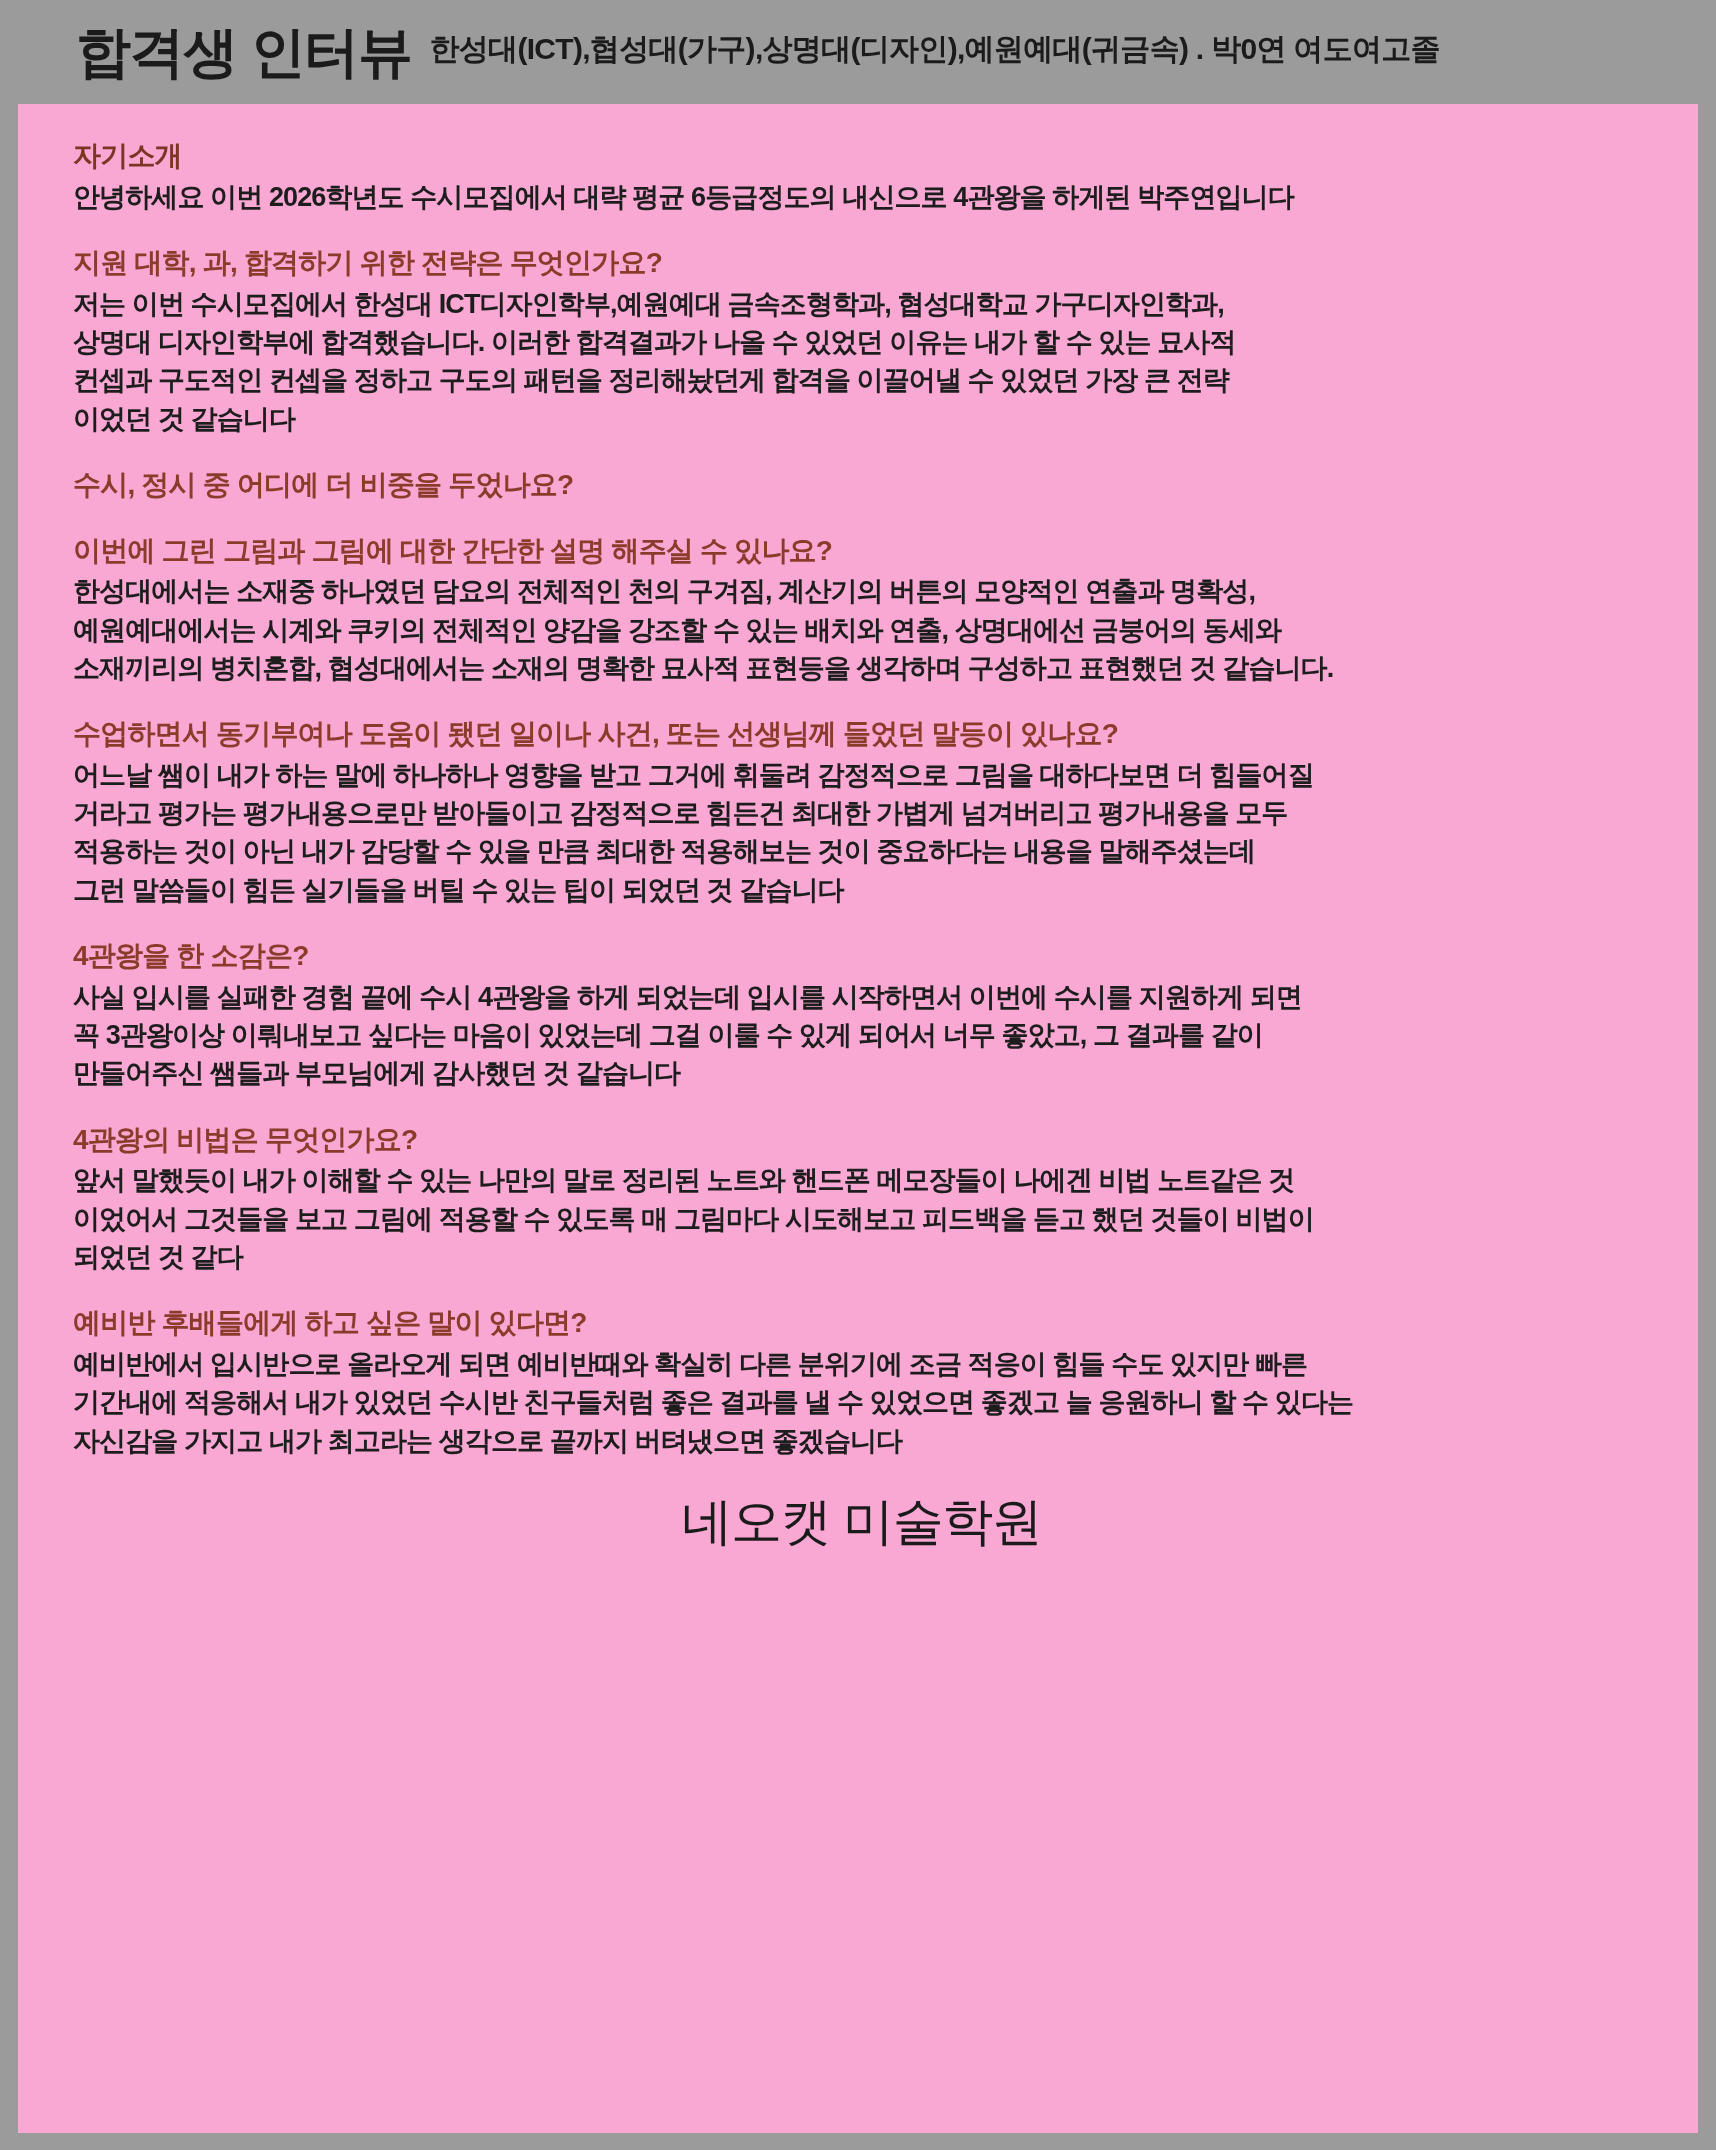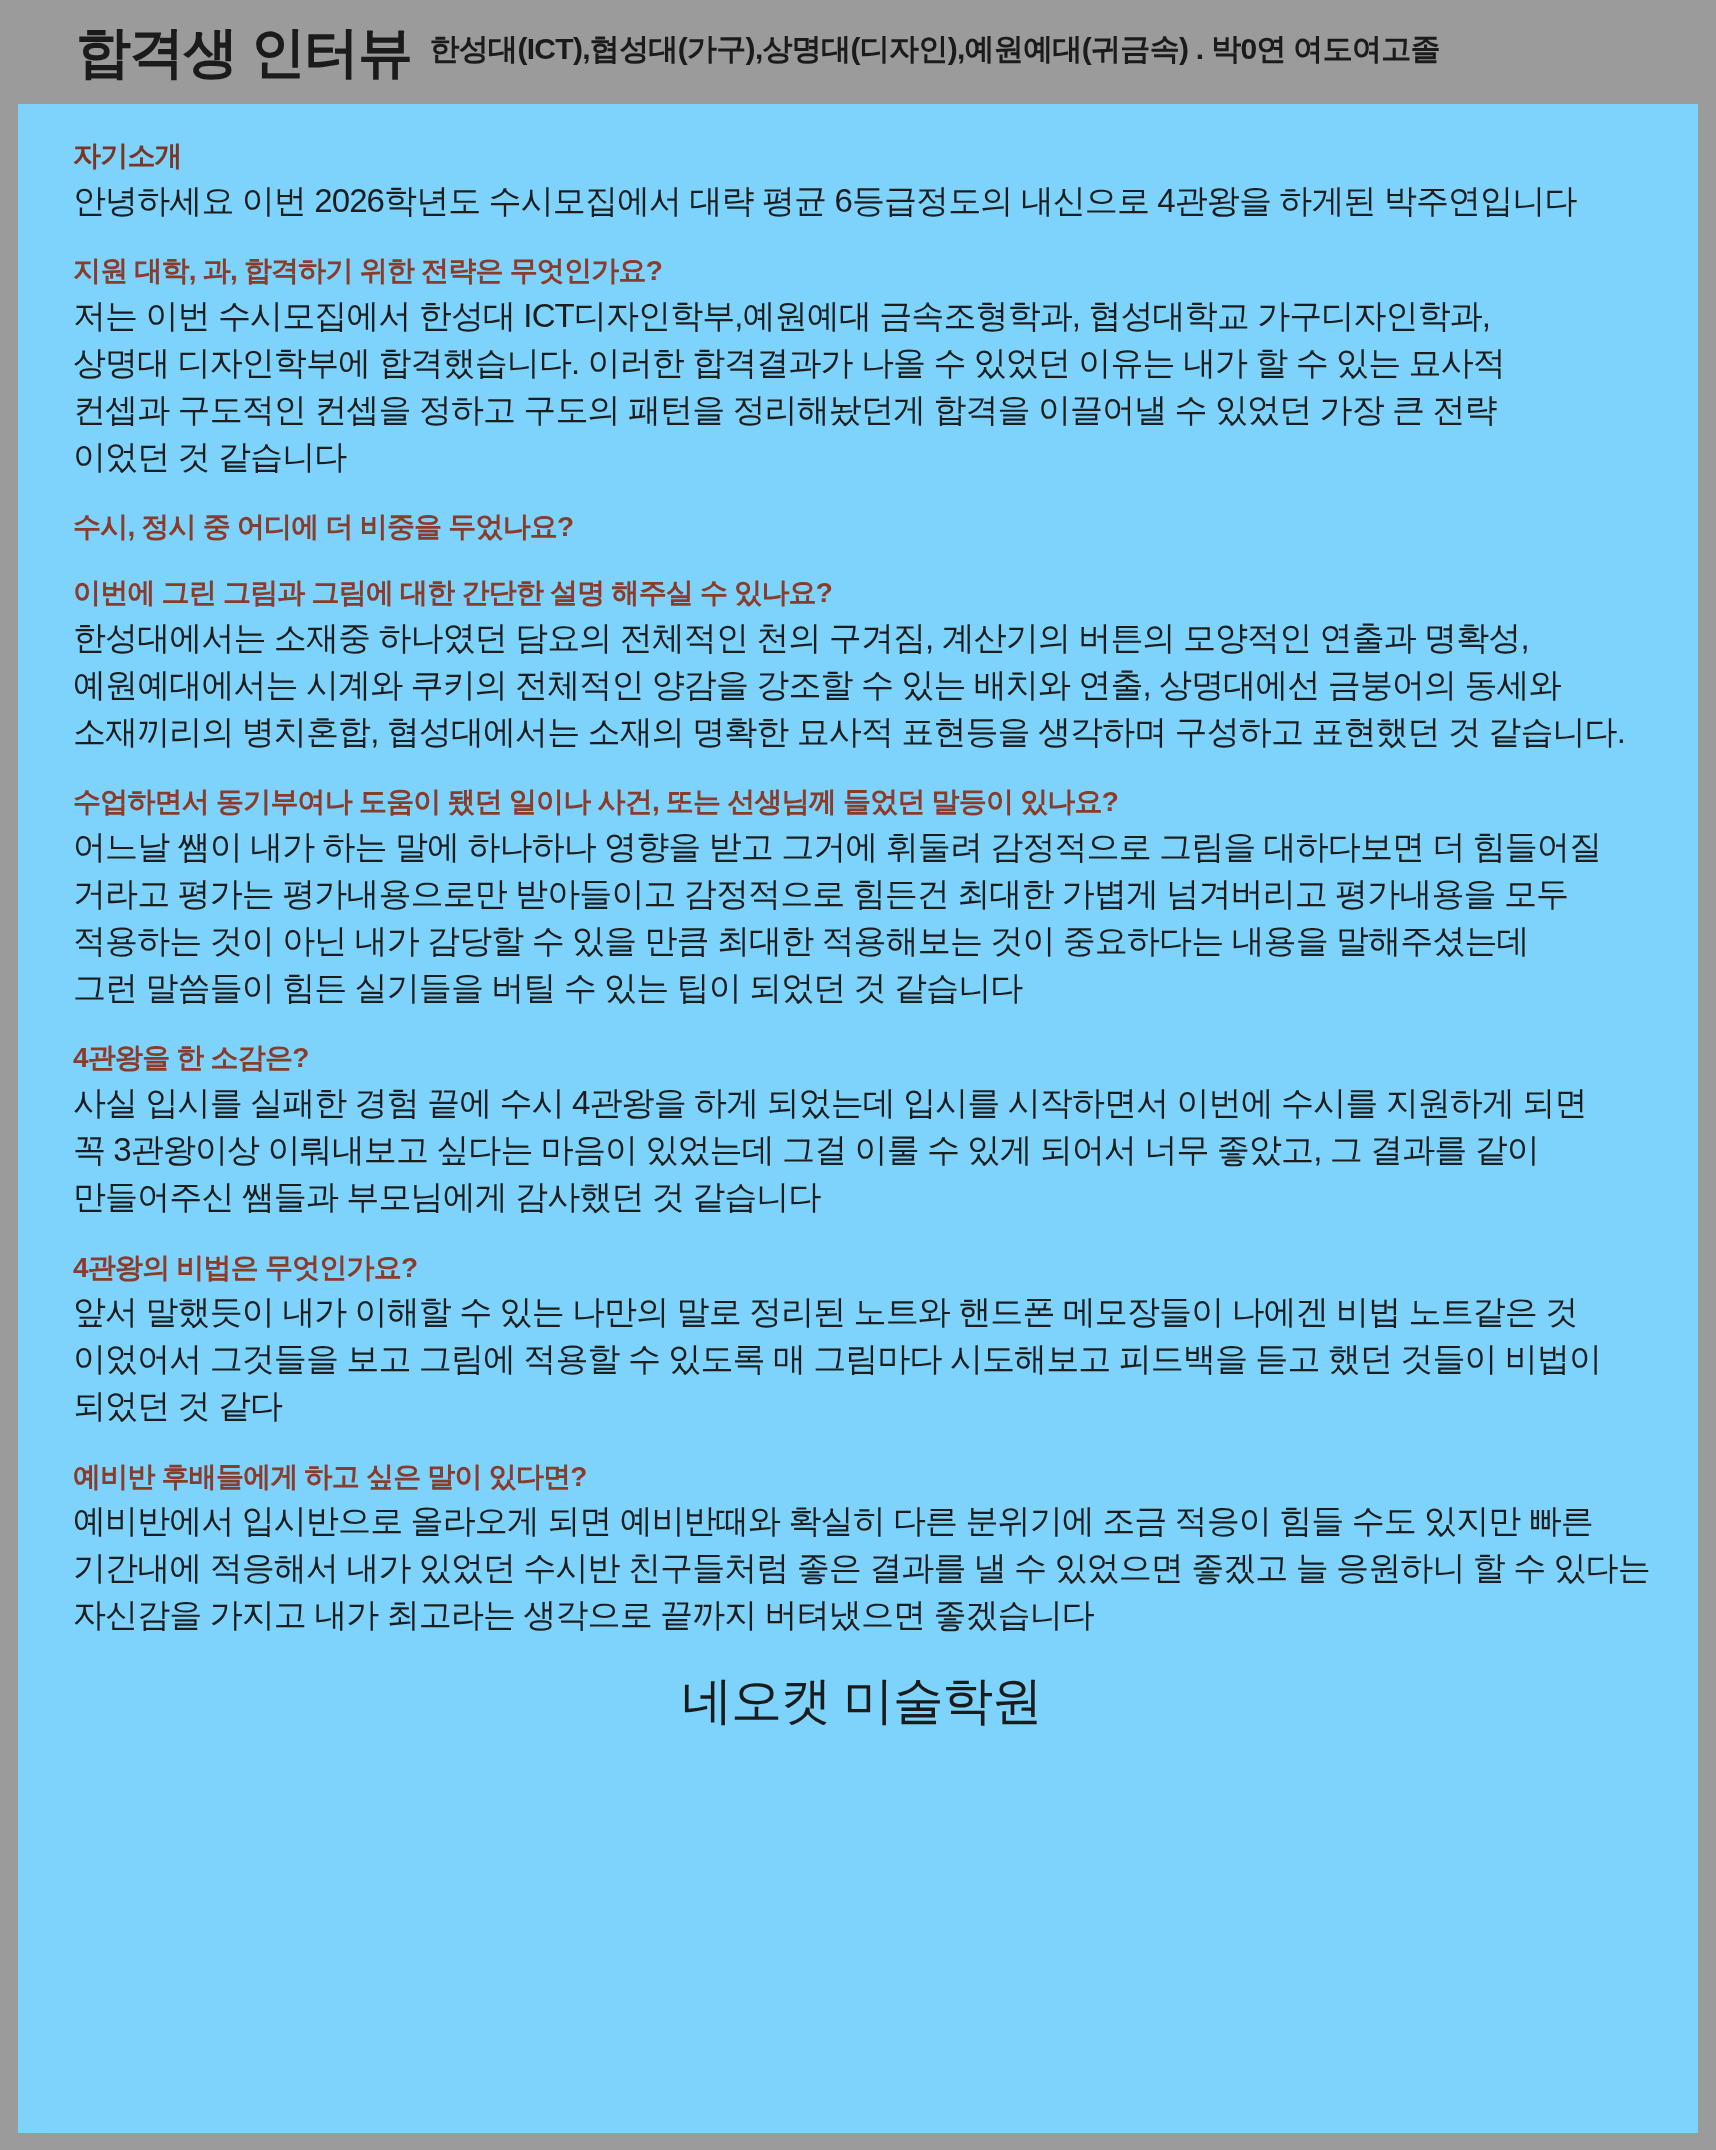--- a/index.html
+++ b/index.html
@@ -46,41 +46,41 @@
     letter-spacing: -0.7px;
     padding-bottom: 4.2px;
   }
   
   .sheet {
     position: absolute;
     left: 18px;
     top: 104px;
     width: 1680px;
     height: 2029px;
-    background: #7dd3fc;
+    background: #f9a8d4;
     box-sizing: border-box;
     padding: 33px 48px 0 55px;
   }
   .qa-block {
     margin-bottom: 28px;
   }
   .q {
     font-size: 28px;
     font-weight: bold;
     color: #8a3b2a;
     line-height: 1.35;
     letter-spacing: -0.8px;
     margin-bottom: 2.8px;
   }
   .q.first {
     color: #7c3525;
   }
   .a {
-    font-size: 33px;
-    font-weight: normal;
+    font-size: 27px;
+    font-weight: bold;
     color: #1d1d1d;
     line-height: 1.42;
     letter-spacing: -0.9px;
     white-space: pre-line;
   }
   .footer-brand {
     text-align: center;
     font-size: 51px;
     font-weight: normal;
     color: #1b1b1b;

